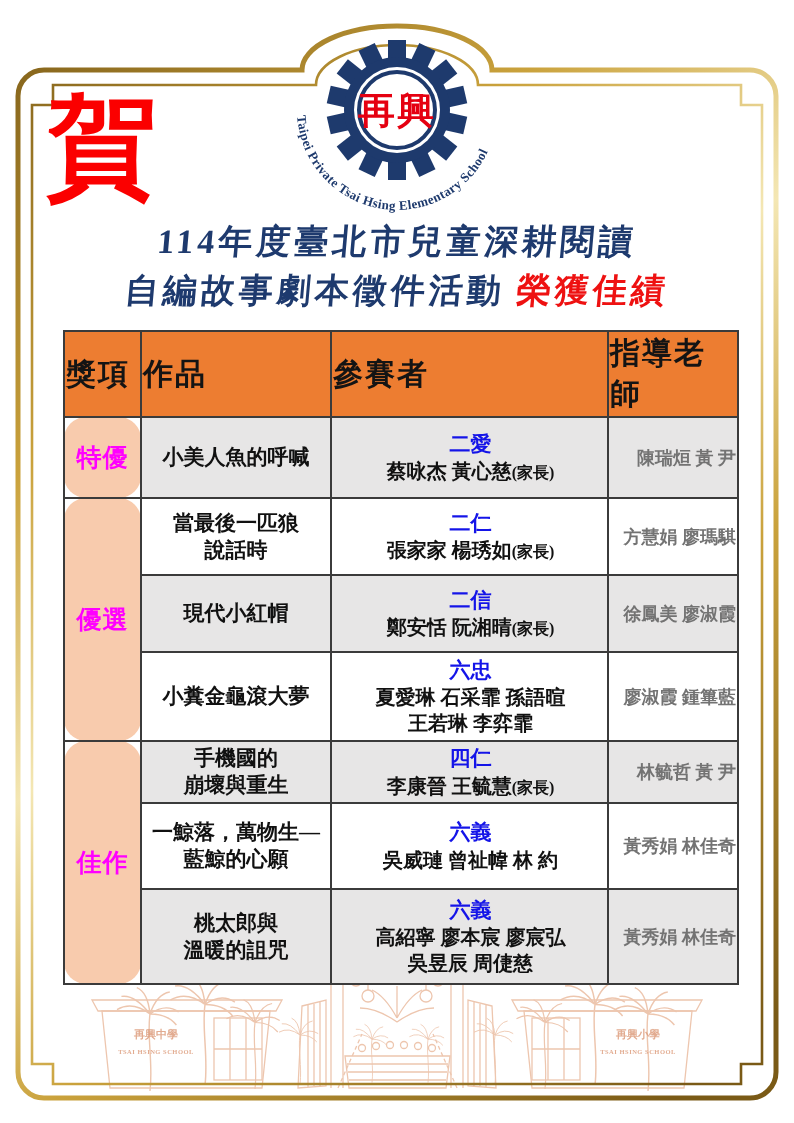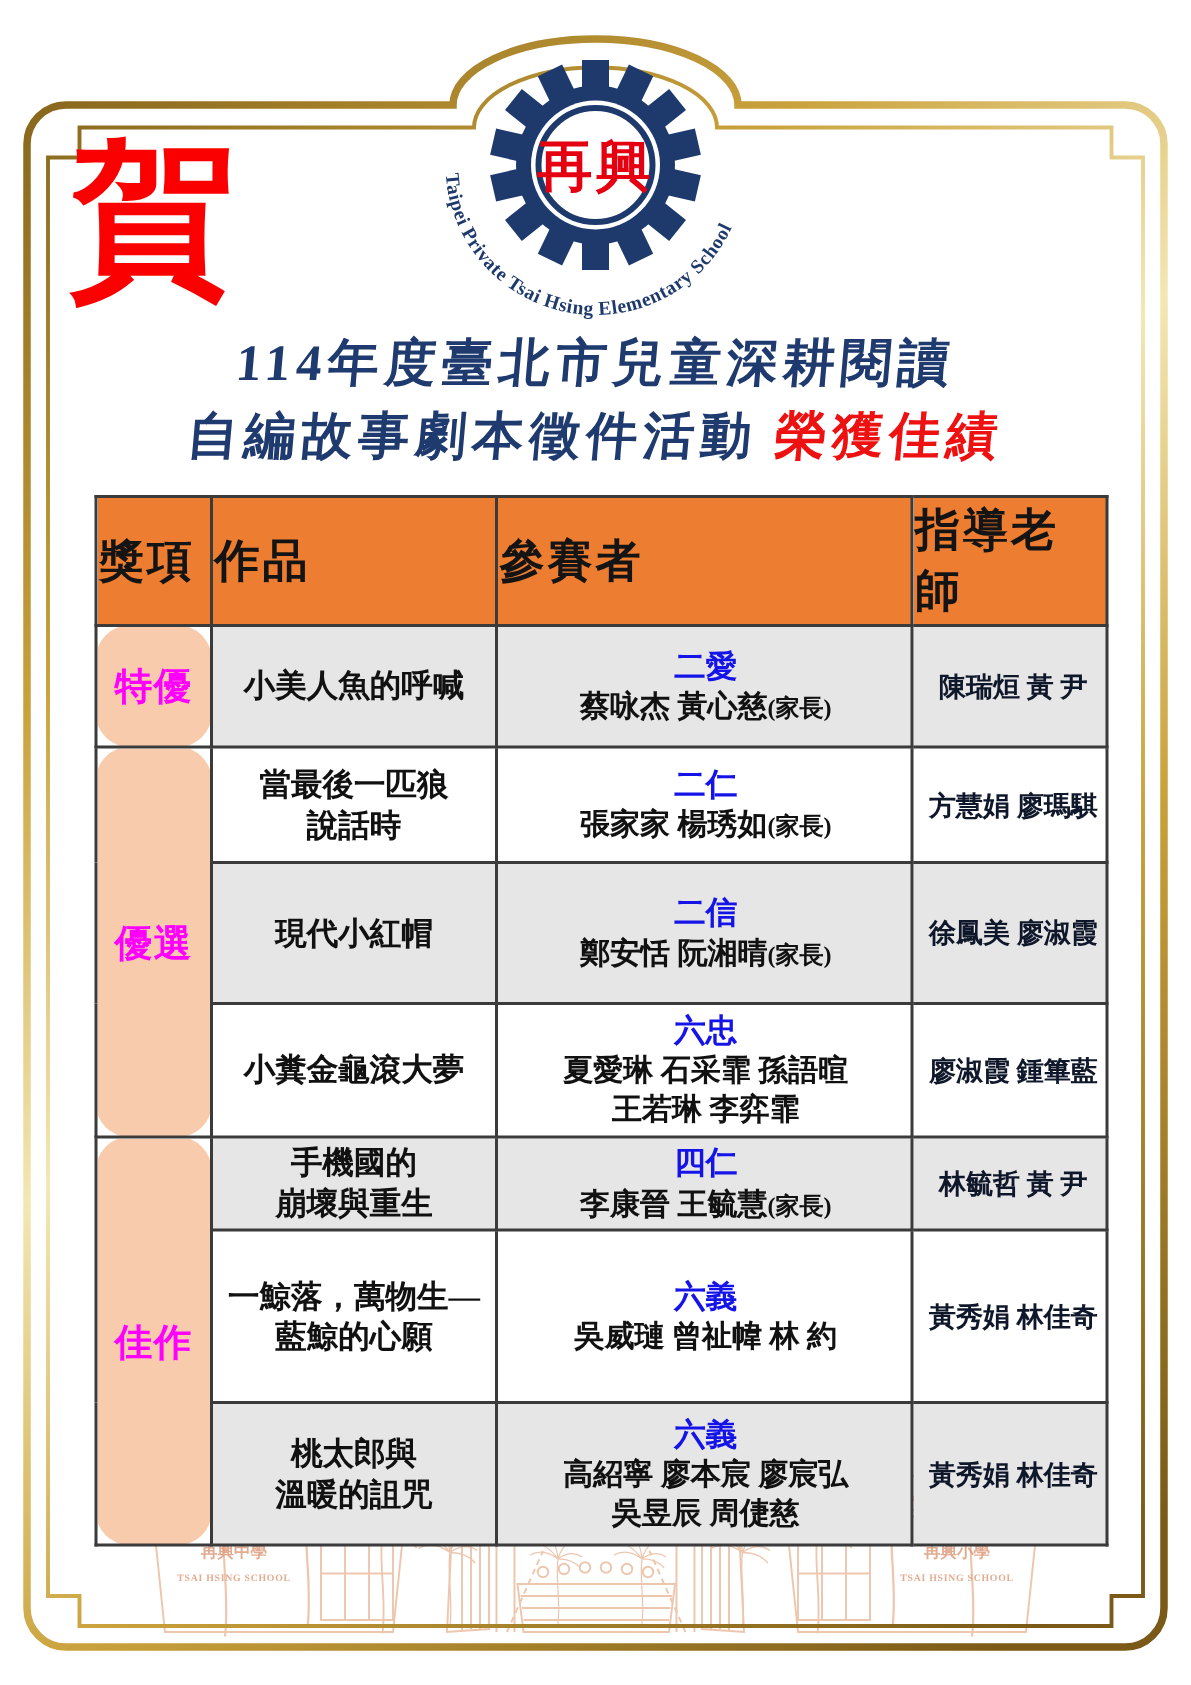--- a/index.html
+++ b/index.html
@@ -53,21 +53,21 @@
     font-size:21px;font-weight:bold;color:#111;text-align:center;
     line-height:1.28;vertical-align:middle;padding:2px 4px;
   }
   td.part{
     font-size:20px;font-weight:bold;color:#111;text-align:center;
     line-height:1.3;vertical-align:middle;padding:3px 6px 3px 8px;
   }
   td.part .cls{color:var(--class-blue,#1414E8);font-size:21px}
   td.part .paren{font-size:16px}
   td.teach{
-    font-size:18px;font-weight:bold;color:#0f172a;text-align:center;
+    font-size:18px;font-weight:bold;color:#737373;text-align:right;
     vertical-align:middle;padding-left:6px;letter-spacing:0px;
   }
 </style>
 </head>
 <body>
 
 <svg class="watermark" width="794" height="165" viewBox="0 0 794 165">
   <defs>
     <g id="palm" fill="none">
       <path d="M0,80 C3,55 -3,30 0,10"></path>
@@ -223,21 +223,21 @@
         <td class="work">
           <div>當最後一匹狼</div>
           <div>說話時</div>
         </td>
         <td class="part">
           <div class="cls">二仁</div>
           <div><span>張家家 楊琇如</span><span class="paren">(家長)</span></div>
         </td>
         <td class="teach">方慧娟 廖瑪騏</td>
       </tr>
-      <tr class="row-gray" style="height: 94px;">
+      <tr class="row-gray" style="height: 77px;">
         <td class="work">
           <div>現代小紅帽</div>
         </td>
         <td class="part">
           <div class="cls">二信</div>
           <div><span>鄭安恬 阮湘晴</span><span class="paren">(家長)</span></div>
         </td>
         <td class="teach">徐鳳美 廖淑霞</td>
       </tr>
       <tr class="row-white" style="height: 89px;">
@@ -256,21 +256,21 @@
         <td class="work">
           <div>手機國的</div>
           <div>崩壞與重生</div>
         </td>
         <td class="part">
           <div class="cls">四仁</div>
           <div><span>李康晉 王毓慧</span><span class="paren">(家長)</span></div>
         </td>
         <td class="teach">林毓哲 黃 尹</td>
       </tr>
-      <tr class="row-white" style="height: 115px;">
+      <tr class="row-white" style="height: 86px;">
         <td class="work">
           <div>一鯨落，萬物生—</div>
           <div>藍鯨的心願</div>
         </td>
         <td class="part">
           <div class="cls">六義</div>
           <div>吳威璉 曾祉幃 林 約</div>
         </td>
         <td class="teach">黃秀娟 林佳奇</td>
       </tr>

